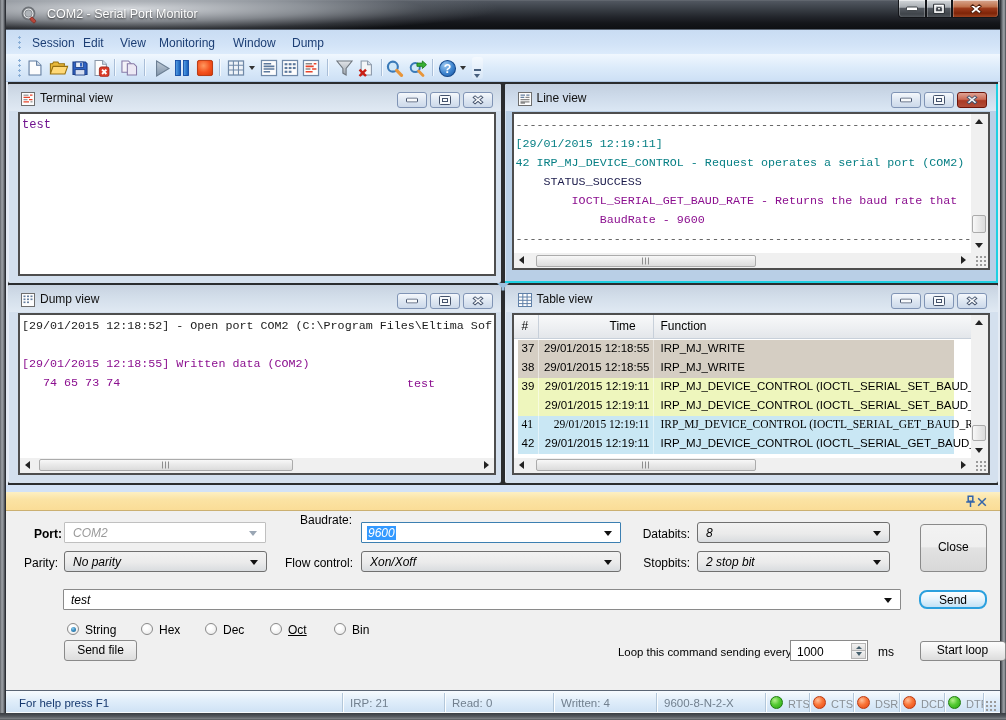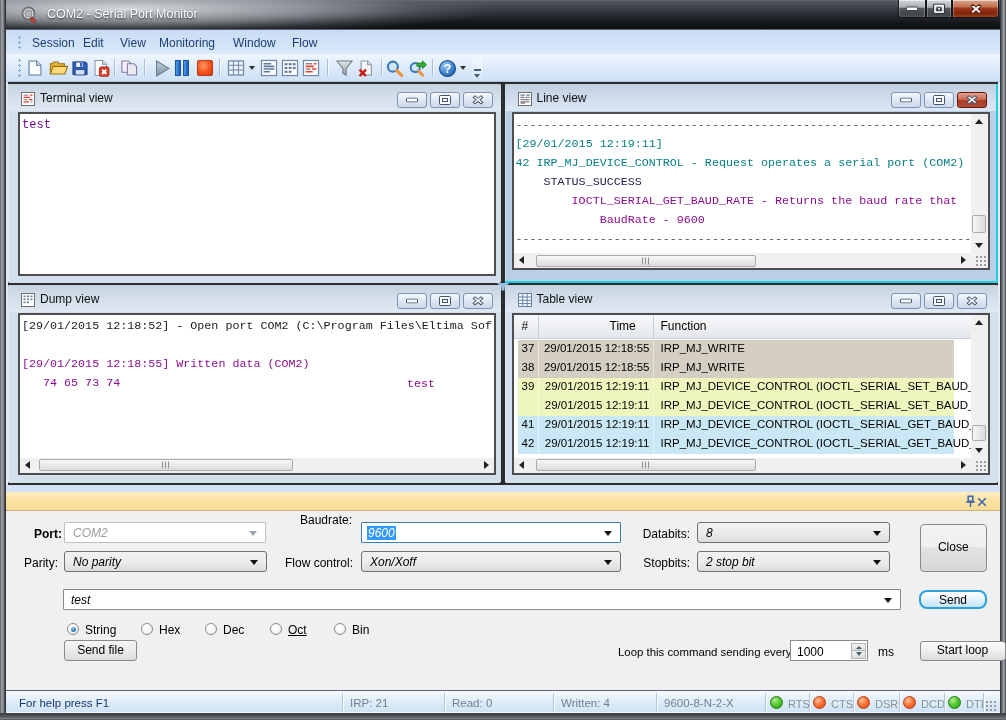--- a/index.html
+++ b/index.html
@@ -148,21 +148,21 @@
     </svg>
   </div>
 
 <div class="abs" id="menubar">
   <div class="grip" style="top:5px;height:15px;"></div>
   <div class="mitem" style="left:26px;">Session</div>
   <div class="mitem" style="left:77px;">Edit</div>
   <div class="mitem" style="left:114px;">View</div>
   <div class="mitem" style="left:153px;">Monitoring</div>
   <div class="mitem" style="left:227px;">Window</div>
-  <div class="mitem" style="left:286px;">Flow</div>
+  <div class="mitem" style="left:286px;">Dump</div>
 </div>
 
 <div class="abs" id="toolbar">
   <div class="grip" style="top:4px;height:20px;"></div>
 
   <svg class="ticon" style="left:21px" width="16" height="16">
       <path d="M2.5 1.5h7l4 4v9h-11z" fill="#fdfdfd" stroke="#5f7a9e" stroke-width="1"></path>
       <path d="M9.5 1.5v4h4" fill="#dbe4ee" stroke="#5f7a9e" stroke-width="1"></path>
     </svg>
 
@@ -502,21 +502,21 @@
           <div class="tcell" style="left:8px;">39</div>
           <div class="tcell" style="left:28px;width:108px;text-align:right;">29/01/2015 12:19:11</div>
           <div class="tcell" style="left:147px;">IRP_MJ_DEVICE_CONTROL (IOCTL_SERIAL_SET_BAUD_RATE</div>
         </div>
       <div class="trow" style="top:82px;">
           <div style="position:absolute;left:4px;right:17px;height:19px;background:#eef6bd;"></div>
           <div class="tcell" style="left:8px;margin-top:21px;">40</div>
           <div class="tcell" style="left:28px;width:108px;text-align:right;">29/01/2015 12:19:11</div>
           <div class="tcell" style="left:147px;">IRP_MJ_DEVICE_CONTROL (IOCTL_SERIAL_SET_BAUD_RATE</div>
         </div>
-      <div class="trow" style="top:101px;">
+      <div class="trow" style="top:101px;font-family:Liberation Serif, serif;">
           <div style="position:absolute;left:4px;right:17px;height:19px;background:#c9e7f4;"></div>
           <div class="tcell" style="left:8px;">41</div>
           <div class="tcell" style="left:28px;width:108px;text-align:right;">29/01/2015 12:19:11</div>
           <div class="tcell" style="left:147px;">IRP_MJ_DEVICE_CONTROL (IOCTL_SERIAL_GET_BAUD_RAT</div>
         </div>
       <div class="trow" style="top:120px;">
           <div style="position:absolute;left:4px;right:17px;height:19px;background:#c9e7f4;"></div>
           <div class="tcell" style="left:8px;">42</div>
           <div class="tcell" style="left:28px;width:108px;text-align:right;">29/01/2015 12:19:11</div>
           <div class="tcell" style="left:147px;">IRP_MJ_DEVICE_CONTROL (IOCTL_SERIAL_GET_BAUD_RAT</div>

